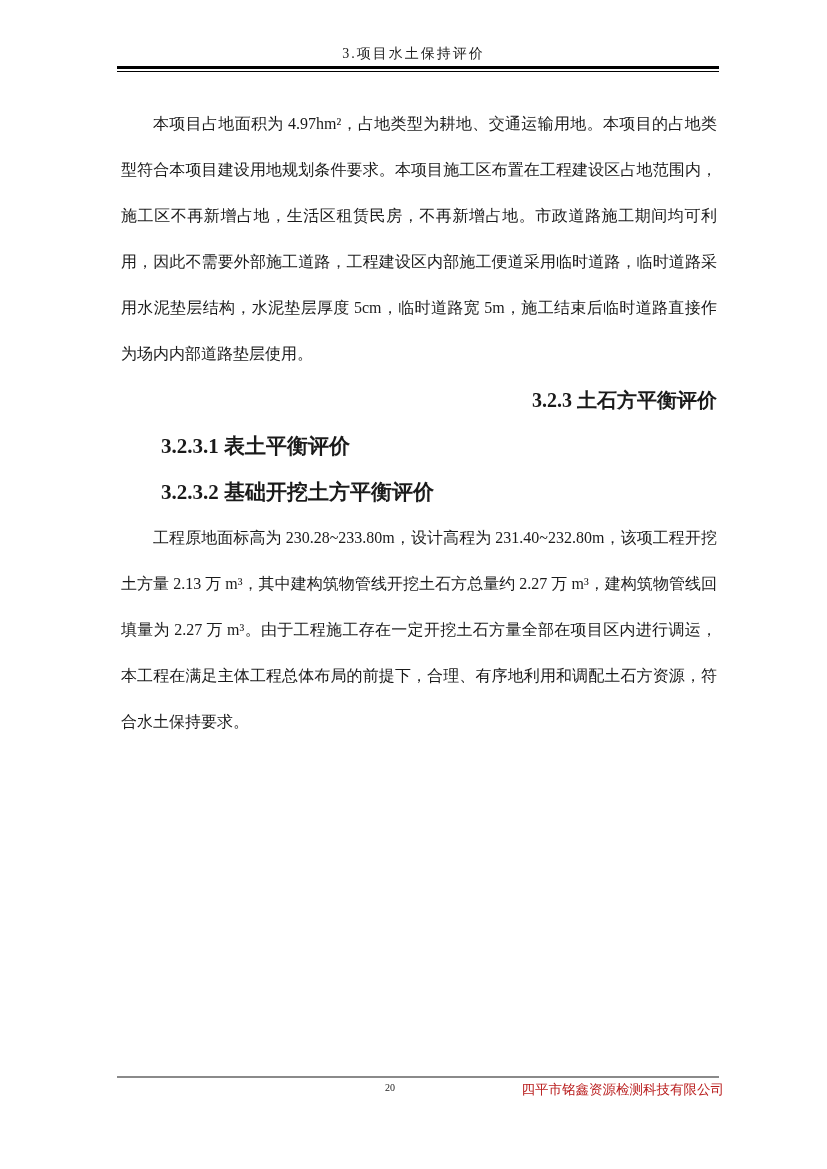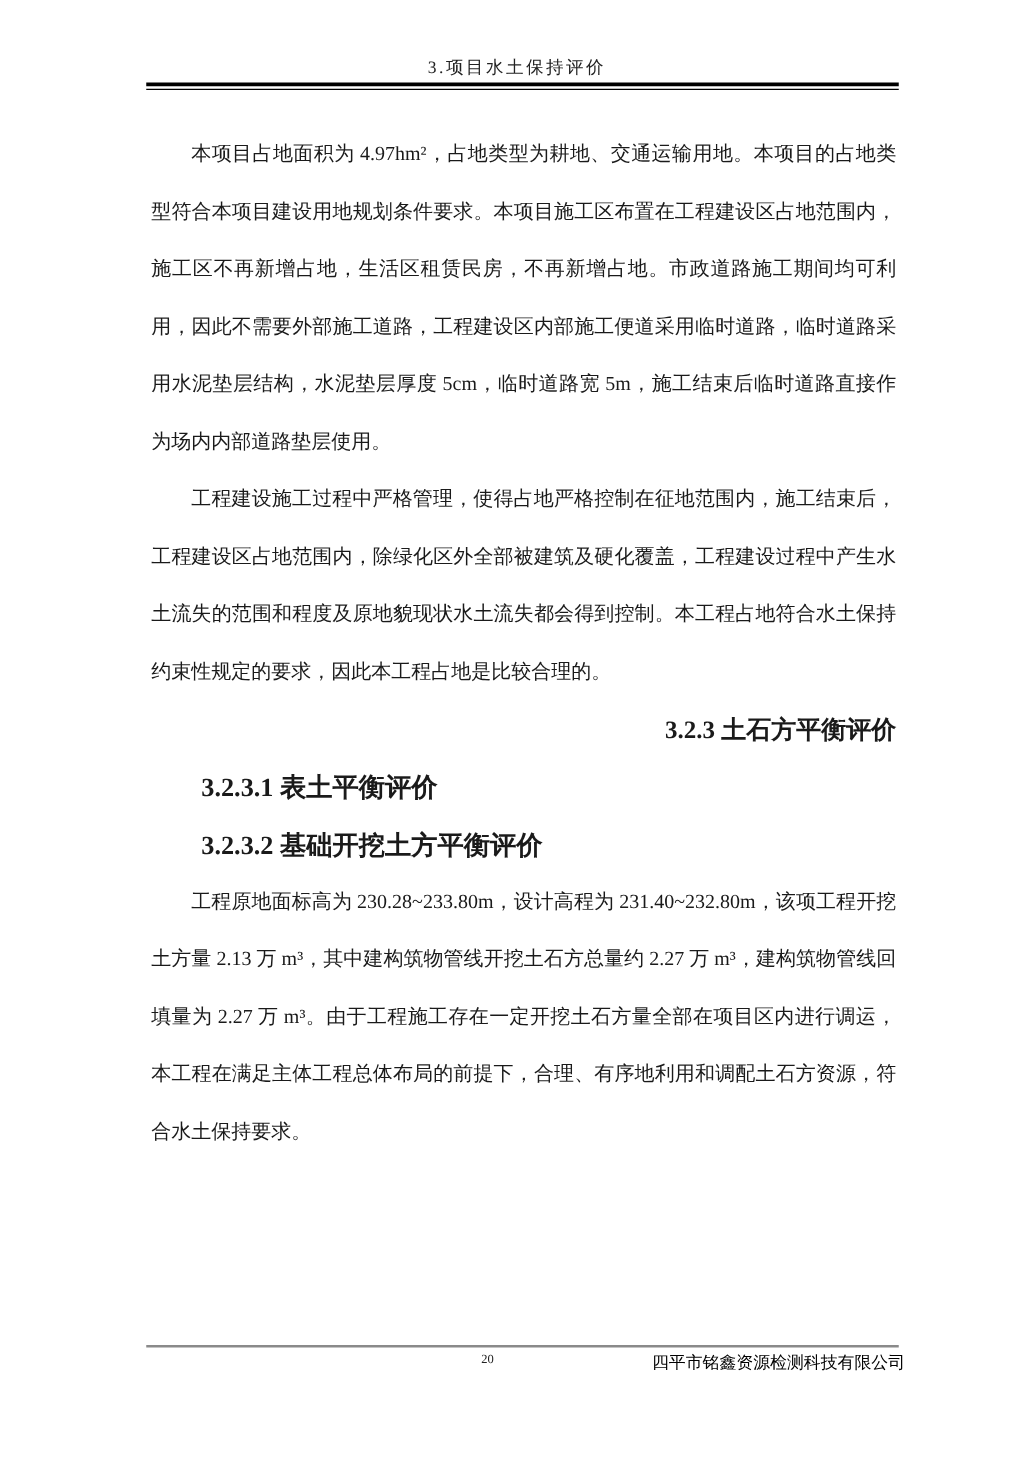--- a/index.html
+++ b/index.html
@@ -86,34 +86,33 @@
     font-size: 10px;
     color: #222;
   }
   .footer-company {
     position: absolute;
     top: 1081px;
     left: 118px;
     width: 606px;
     text-align: right;
     font-size: 13.5px;
-    color: #000000;
+    color: #b91c1c;
   }
 </style>
 </head>
 <body>
 
 <div class="page">
 
   <div class="header-title">3.项目水土保持评价</div>
   <div class="header-rule"></div>
 
   <div class="content">
     <p class="para">本项目占地面积为 4.97hm²，占地类型为耕地、交通运输用地。本项目的占地类型符合本项目建设用地规划条件要求。本项目施工区布置在工程建设区占地范围内，施工区不再新增占地，生活区租赁民房，不再新增占地。市政道路施工期间均可利用，因此不需要外部施工道路，工程建设区内部施工便道采用临时道路，临时道路采用水泥垫层结构，水泥垫层厚度 5cm，临时道路宽 5m，施工结束后临时道路直接作为场内内部道路垫层使用。</p>
-    <p class="para">工程建设施工过程中严格管理，使得占地严格控制在征地范围内，施工结束后，工程建设区占地范围内，除绿化区外全部被建筑及硬化覆盖，工程建设过程中产生水土流失的范围和程度及原地貌现状水土流失都会得到控制。本工程占地符合水土保持约束性规定的要求，因此本工程占地是比较合理的。</p>
     <p class="heading-1">3.2.3 土石方平衡评价</p>
     <p class="heading-2">3.2.3.1 表土平衡评价</p>
     <p class="heading-2">3.2.3.2 基础开挖土方平衡评价</p>
     <p class="para">工程原地面标高为 230.28~233.80m，设计高程为 231.40~232.80m，该项工程开挖土方量 2.13 万 m³，其中建构筑物管线开挖土石方总量约 2.27 万 m³，建构筑物管线回填量为 2.27 万 m³。由于工程施工存在一定开挖土石方量全部在项目区内进行调运，本工程在满足主体工程总体布局的前提下，合理、有序地利用和调配土石方资源，符合水土保持要求。</p>
   </div>
 
   <div class="footer-rule"></div>
   <div class="footer-page">20</div>
   <div class="footer-company">四平市铭鑫资源检测科技有限公司</div>
 

